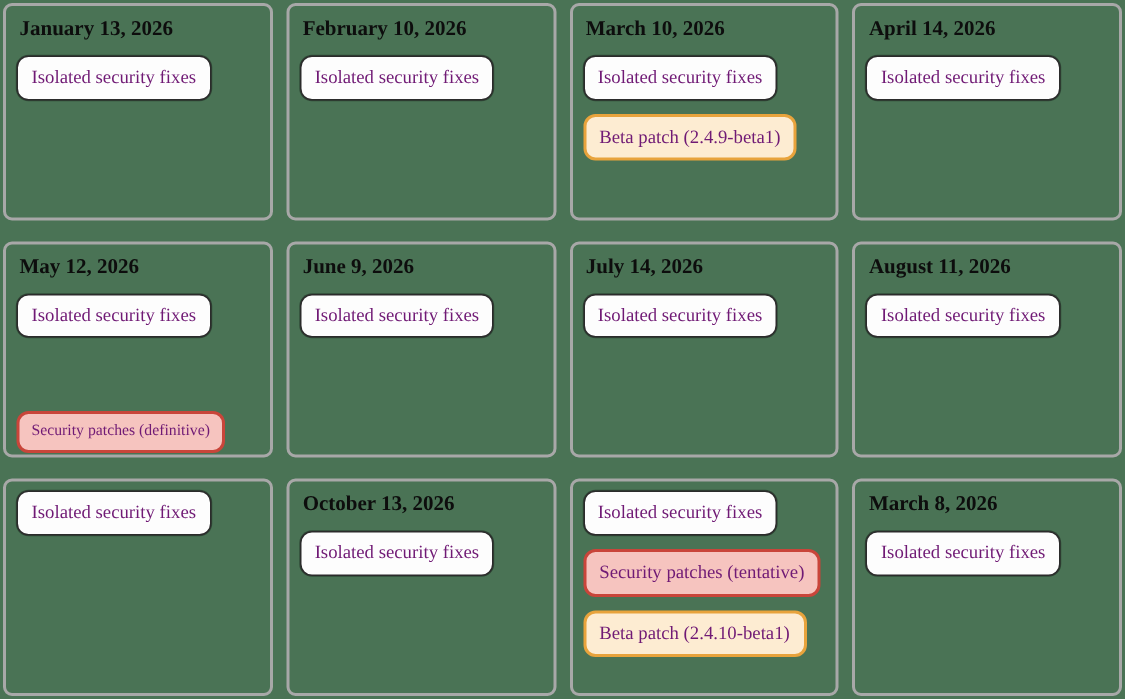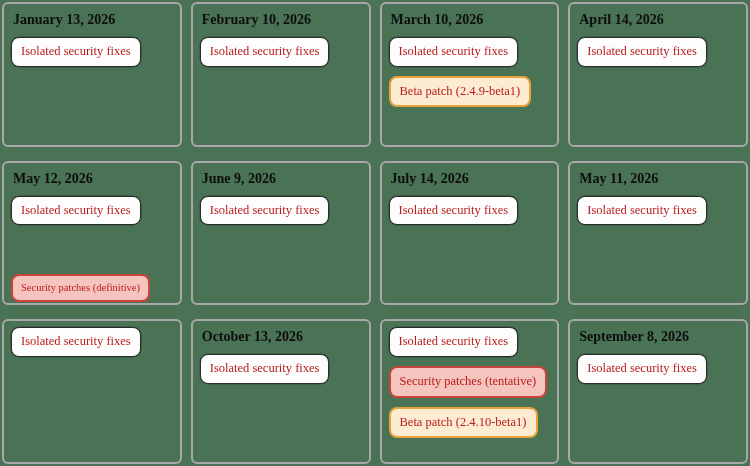--- a/index.html
+++ b/index.html
@@ -49,21 +49,21 @@
   .badges { display: flex; flex-direction: column; align-items: flex-start; }
   .badge {
     display: block;
     width: max-content;
     max-width: 100%;
     border-radius: 8px;
     padding: 6px 9px;
     font-size: 12.5px;
     line-height: 1.25;
     margin-bottom: 9px;
-    color: #b91c1c;
+    color: #701a75;
   }
   .badge.isolated {
     background: var(--badge-isolated-bg, #fdfdfd);
     border: 1px solid var(--badge-isolated-border, #2b2b2b);
     box-shadow: 0 0 0 0.5px rgba(0,0,0,0.35);
   }
   .badge.beta {
     background: var(--badge-beta-bg, #fdecd2);
     border: 2px solid var(--badge-beta-border, #e8a33c);
   }
@@ -135,21 +135,21 @@
   </section>
 
   <section class="card">
     <h3 class="date">July 14, 2026</h3>
     <div class="badges">
       <div class="badge isolated">Isolated security fixes</div>
     </div>
   </section>
 
   <section class="card">
-    <h3 class="date">May 11, 2026</h3>
+    <h3 class="date">August 11, 2026</h3>
     <div class="badges">
       <div class="badge isolated">Isolated security fixes</div>
     </div>
   </section>
 
   <section class="card">
     <div class="badges">
       <div class="badge isolated">Isolated security fixes</div>
     </div>
   </section>
@@ -163,19 +163,19 @@
 
   <section class="card">
     <div class="badges">
       <div class="badge isolated">Isolated security fixes</div>
       <div class="badge security">Security patches (tentative)</div>
       <div class="badge beta">Beta patch (2.4.10-beta1)</div>
     </div>
   </section>
 
   <section class="card">
-    <h3 class="date">September 8, 2026</h3>
+    <h3 class="date">March 8, 2026</h3>
     <div class="badges">
       <div class="badge isolated">Isolated security fixes</div>
     </div>
   </section>
 
 </div>
 
 </body></html>

